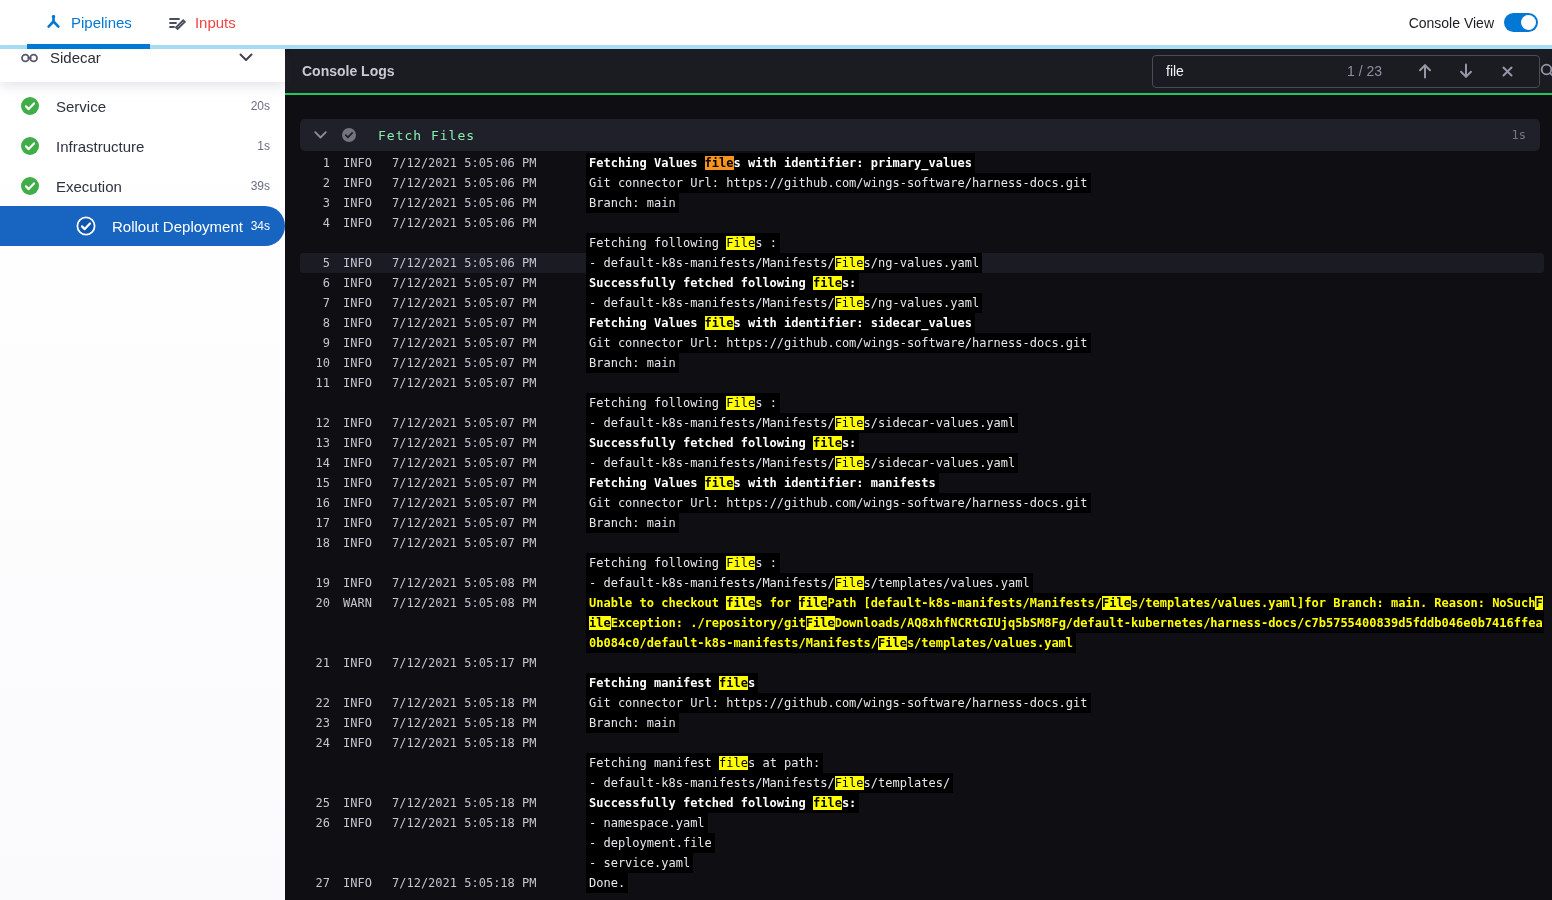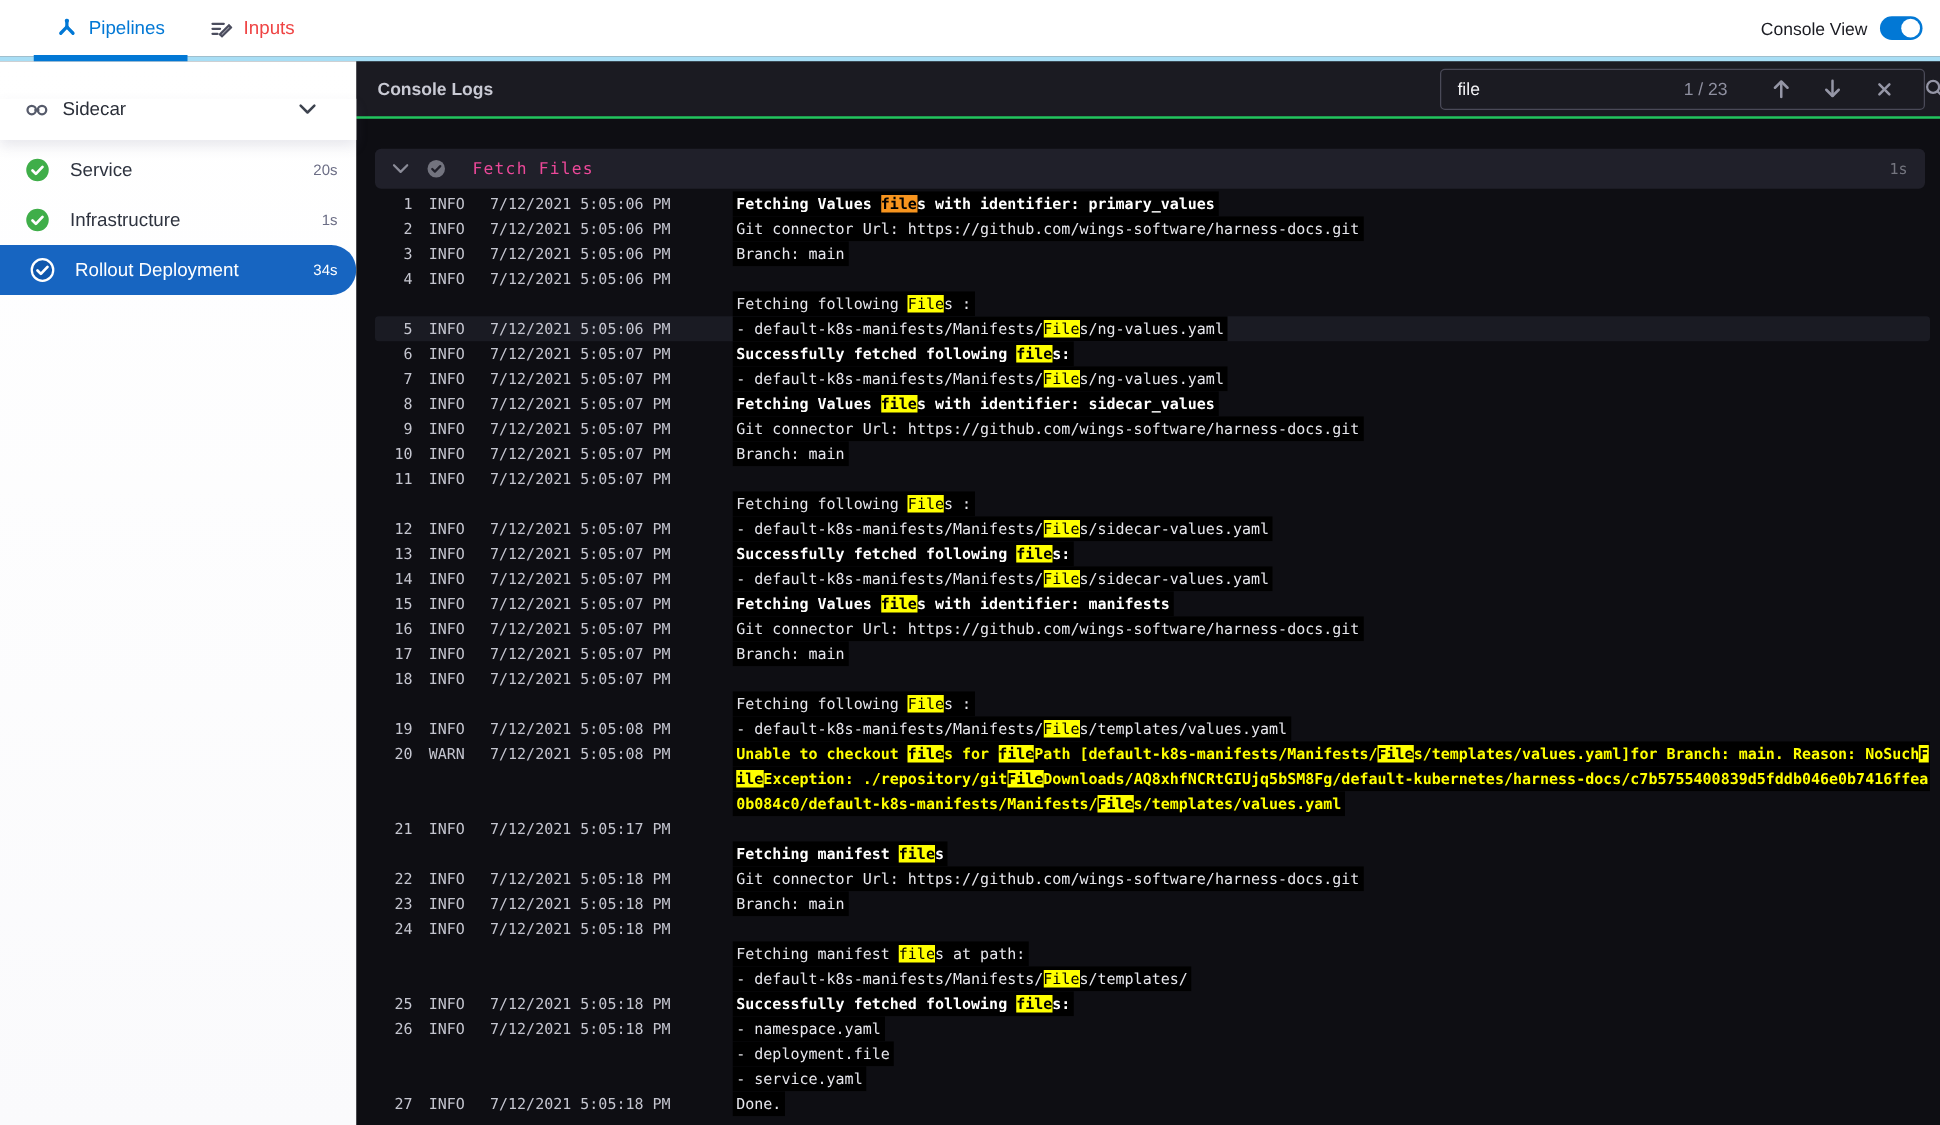--- a/index.html
+++ b/index.html
@@ -18,29 +18,29 @@
                        background:#0278d5; z-index:4; }
   .topbar-right { margin-left:auto; margin-right:14px; display:flex; align-items:center; gap:10px; }
   .console-view-label { font-size:14px; color:#1b1c23; }
   .toggle { width:34px; height:19px; border-radius:10px; background:#0278d5; position:relative; cursor:pointer; }
   .toggle .knob { position:absolute; right:2px; top:2px; width:15px; height:15px; border-radius:50%; background:#fff; }
 
   
   .sidebar { position:absolute; left:0; top:49px; width:285px; height:851px;
              background:linear-gradient(180deg,#ffffff 0%, #fafafc 100%); z-index:2; }
   .stage-header { height:33px; display:flex; align-items:center; padding:0 14px 16px 20px; background:#fff;
-                  box-shadow:0 5px 10px rgba(90,90,130,0.14); position:relative; z-index:2;margin-top:30px; }
+                  box-shadow:0 5px 10px rgba(90,90,130,0.14); position:relative; z-index:2; }
   .stage-name { font-size:15px; font-weight:500; color:#2a2e38; margin-left:11px; }
   .stage-chevron { margin-left:auto; margin-right:18px; display:flex; }
   .step-list { padding-top:4px; }
   .step { height:40px; display:flex; align-items:center; padding:0 15px 0 20px; cursor:pointer; }
   .step-icon { width:20px; height:20px; display:flex; flex:none; }
   .step-label { font-size:15px; color:#2e333f; margin-left:16px; }
   .step-duration { margin-left:auto; font-size:12px; color:#6b6d85; }
-  .step.selected { background:#1765c1; border-radius:0 20px 20px 0; padding-left:24px; }
+  .step.selected { background:#1765c1; border-radius:0 20px 20px 0; padding-left:76px; }
   .step.selected .step-label { color:#ffffff; font-weight:500; }
   .step.selected .step-duration { color:#ffffff; }
 
   
   .console { position:absolute; left:285px; top:49px; width:1267px; height:851px; background:#0e0e13; }
   .console-header { height:46px; background:#1b1b22; border-bottom:2px solid #22c55e;
                     display:flex; align-items:center; padding:0 12px 0 17px; }
   .console-title { font-size:14px; font-weight:700; color:#c9cad4; }
   .searchbox { margin-left:auto; width:388px; height:33px; border:1px solid #4a4a58; border-radius:4px;
                display:flex; align-items:center; padding:0 13px; }
@@ -48,21 +48,21 @@
                      font-size:14px; font-family:"Liberation Sans", sans-serif; }
   .search-counter { font-size:14px; color:#8f90a0; margin-right:10px; white-space:nowrap; }
   .search-icon-btn { display:flex; align-items:center; justify-content:center; width:16px; height:16px;
                      margin-left:25px; cursor:pointer; flex:none; }
 
   .section-card { margin:24px 12px 0 15px; height:32px; background:#20202a; border-radius:5px;
                   display:flex; align-items:center; padding:0 14px; }
   .section-chevron { display:flex; cursor:pointer; }
   .section-check { display:flex; margin-left:14px; }
   .section-title { margin-left:21px; font-family:"DejaVu Sans Mono", monospace; font-size:13px;
-                   letter-spacing:1px; color:#ec4899; }
+                   letter-spacing:1px; color:#86efac; }
   .section-duration { margin-left:auto; font-family:"DejaVu Sans Mono", monospace; font-size:12px; color:#74757f; }
 
   .log-body { margin-top:2px; }
   .log-row { height:20px; margin:0 8px 0 15px; display:flex; align-items:center;
              font-family:"DejaVu Sans Mono", monospace; font-size:12px; line-height:20px; white-space:pre; }
   .log-row.current { background:#1a1b23; border-radius:3px; }
   .col-num   { width:30px; text-align:right; color:#c4c5cf; flex:none; }
   .col-level { width:62px; padding-left:13px; color:#c4c5cf; flex:none; }
   .col-time  { width:194px; color:#c4c5cf; flex:none; }
   .col-msg   { flex:1; overflow:hidden; }
@@ -146,20 +146,30 @@
       </div>
       <div class="step">
         <span class="step-icon">
           <svg width="20" height="20" viewBox="0 0 20 20">
             <circle cx="10" cy="10" r="9" fill="#3fae49"></circle>
             <path d="M6 10.4l2.7 2.7 5.3-5.6" stroke="#fff" stroke-width="2.2" fill="none" stroke-linecap="round" stroke-linejoin="round"></path>
           </svg>
         </span>
         <span class="step-label">Infrastructure</span>
         <span class="step-duration">1s</span>
+      </div>
+      <div class="step">
+        <span class="step-icon">
+          <svg width="20" height="20" viewBox="0 0 20 20">
+            <circle cx="10" cy="10" r="9" fill="#3fae49"></circle>
+            <path d="M6 10.4l2.7 2.7 5.3-5.6" stroke="#fff" stroke-width="2.2" fill="none" stroke-linecap="round" stroke-linejoin="round"></path>
+          </svg>
+        </span>
+        <span class="step-label">Execution</span>
+        <span class="step-duration">39s</span>
       </div>
       <div class="step selected">
         <span class="step-icon">
           <svg width="20" height="20" viewBox="0 0 20 20">
             <circle cx="10" cy="10" r="8.6" fill="#0f57ad" stroke="#fff" stroke-width="1.8"></circle>
             <path d="M6 10.4l2.7 2.7 5.3-5.6" stroke="#fff" stroke-width="2.2" fill="none" stroke-linecap="round" stroke-linejoin="round"></path>
           </svg>
         </span>
         <span class="step-label">Rollout Deployment</span>
         <span class="step-duration">34s</span>

